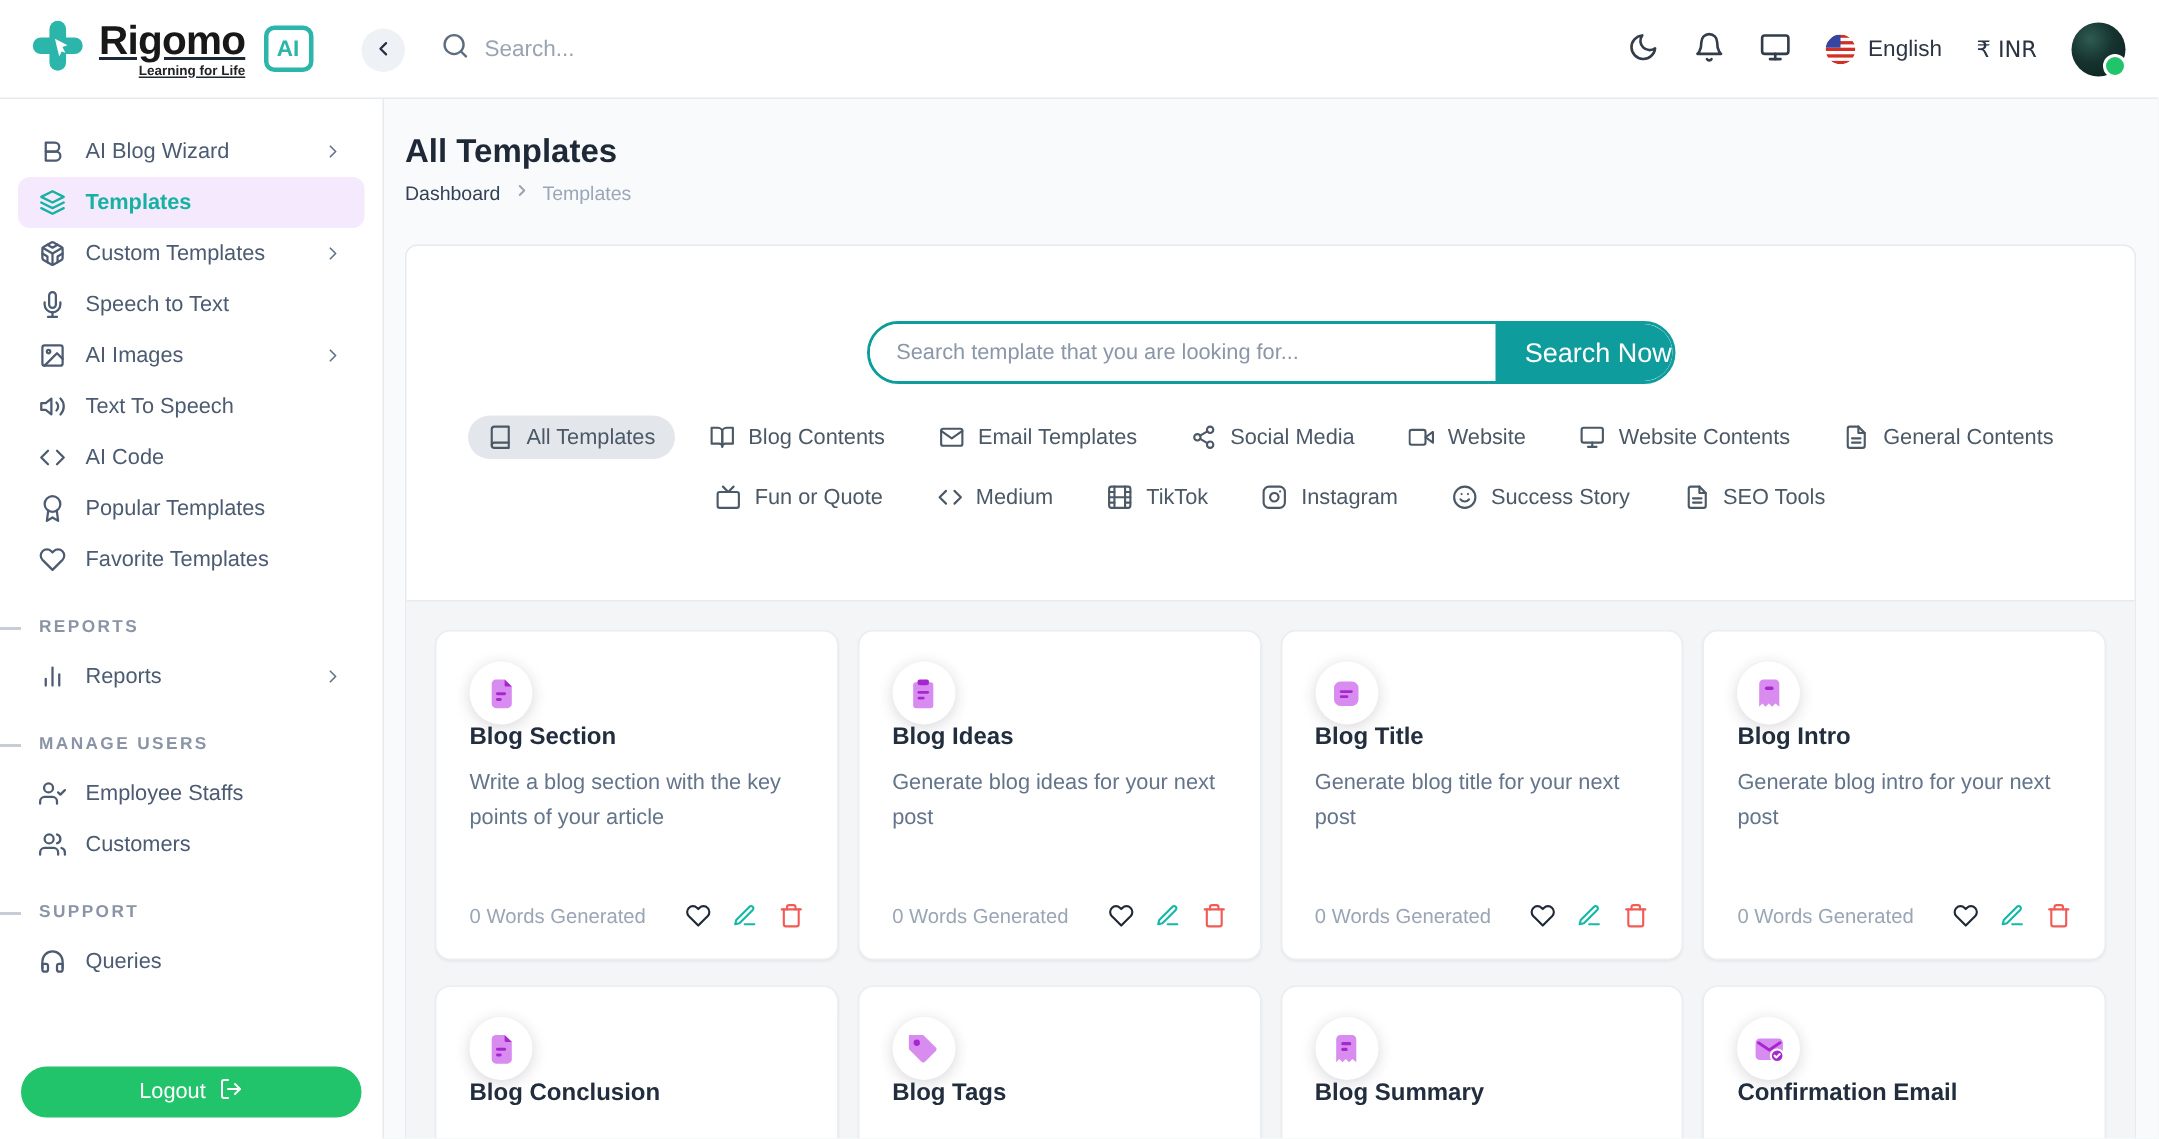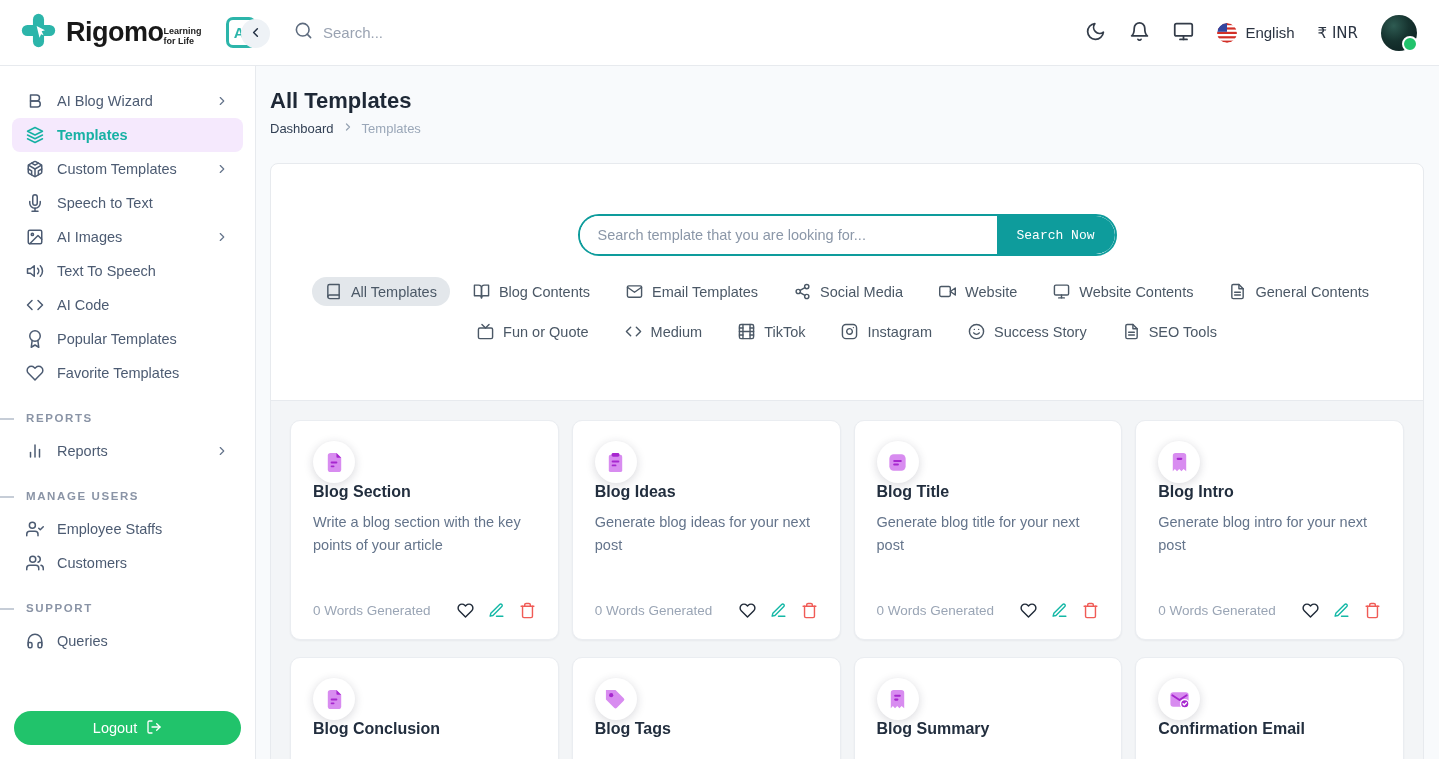--- a/index.html
+++ b/index.html
@@ -3,21 +3,21 @@
 <meta charset="utf-8">
 <style>
   * { box-sizing: border-box; margin: 0; padding: 0; }
   html, body { width: 1439px; height: 759px; overflow: hidden; }
   body { font-family: "Liberation Sans", sans-serif; background: var(--mainBg); color: var(--textDark); }
 
   
   .header { position: fixed; top: 0; left: 0; width: 1439px; height: 66px; background: #fff;
             border-bottom: 1px solid var(--border); display: flex; align-items: center; z-index: 20; }
   .brand { width: 256px; display: flex; align-items: center; gap: 9px; padding-left: 20px; flex: 0 0 auto; }
-  .name-col { display: flex; flex-direction: row; align-items: flex-end; }
+  .name-col { display: flex; flex-direction: column; align-items: flex-end; text-decoration: underline; }
   .brand-name { font-size: 27px; font-weight: 800; color: #181818; letter-spacing: -0.5px; line-height: 27px; }
   .brand-tagline { font-size: 9px; color: #222; font-weight: 600; margin-top: 1px; }
   .ai-chip { width: 33px; height: 31px; border: 3px solid var(--logoTeal); border-radius: 7px; color: var(--logoTeal);
              font-weight: 800; font-size: 15px; display: grid; place-items: center; margin-left: 3px; }
   .collapse-btn { position: absolute; left: 241px; top: 19px; width: 29px; height: 29px; border-radius: 50%;
                   background: #eef2f6; border: none; display: grid; place-items: center; color: #233044; cursor: pointer; }
   .collapse-btn svg { width: 15px; height: 15px; }
   .hdr-search { display: flex; align-items: center; gap: 10px; margin-left: 38px; color: #8e99ab; }
   .hdr-search svg { width: 19px; height: 19px; color: #5d6b7e; }
   .hdr-search input { border: none; outline: none; font-size: 15px; width: 300px; color: #33415a;
@@ -59,22 +59,22 @@
   .crumb-muted { color: #9aa7b8; }
   .breadcrumb svg { width: 12px; height: 12px; color: #97a3b3; }
 
   .panel { margin-top: 27px; background: #fff; border: 1px solid var(--border); border-radius: 8px; overflow: hidden; }
   .panel-top { padding: 50px 20px 54px; }
   .search-wrap { width: 539px; height: 42px; margin: 0 auto; border: 2px solid var(--accent); border-radius: 21px;
                  background: #fff; display: flex; overflow: hidden; }
   .search-wrap input { flex: 1; border: none; outline: none; padding: 0 18px; font-size: 14.5px;
                        font-family: "Liberation Sans", sans-serif; color: #33415a; }
   .search-wrap input::placeholder { color: #8b97a8; }
-  .search-now { width: 118px; border: none; background: var(--accent); color: #fff; font-size: 13px;
-                font-family: Liberation Mono, monospace; border-radius: 0 19px 19px 0; cursor: pointer; }
+  .search-now { width: 118px; border: none; background: var(--accent); color: #fff; font-size: 18px;
+                font-family: Liberation Sans, sans-serif; border-radius: 0 19px 19px 0; cursor: pointer; text-align: right; }
   .tab-row { display: flex; justify-content: center; align-items: center; gap: 10px; margin-top: 21px; flex-wrap: nowrap; }
   .tab-row + .tab-row { margin-top: 11px; }
   .tab { display: flex; align-items: center; gap: 9px; padding: 6px 13px; border-radius: 15px; font-size: 14.5px;
          color: #4b5866; cursor: pointer; white-space: nowrap; }
   .tab .icon svg { width: 17px; height: 17px; display: block; }
   .tab.active { background: var(--pillBg); }
 
   .cards-section { border-top: 1px solid var(--border); background: var(--cardsBg); padding: 19px;
                    display: grid; grid-template-columns: repeat(4, 1fr); gap: 17px 13px; grid-auto-rows: 220px; }
   .card { background: #fff; border: 1px solid #eaedf1; border-radius: 10px; box-shadow: 0 1px 2px rgba(16,24,40,.05);

